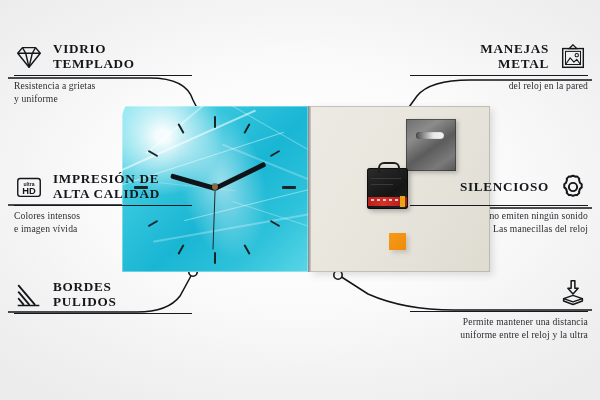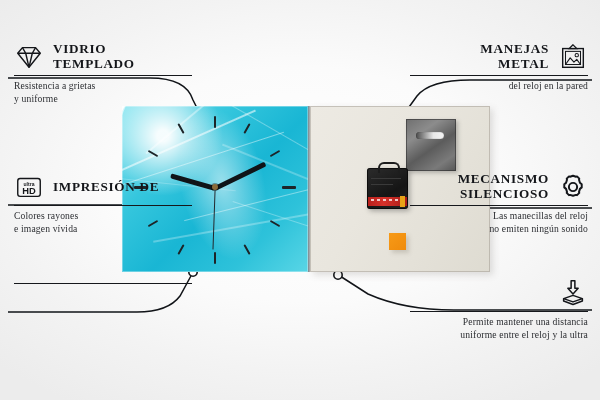--- a/index.html
+++ b/index.html
@@ -215,28 +215,43 @@
 
   <div class="callout co-left c2">
     <div class="head">
       <svg class="ico" viewBox="0 0 32 32">
         <rect x="4" y="7" width="24" height="19" rx="2.5" fill="none" stroke="#14161a" stroke-width="1.5"></rect>
         <text x="16" y="15" font-family="Liberation Sans, sans-serif" font-size="5.4" font-weight="700" text-anchor="middle" fill="#14161a">ultra</text>
         <text x="16" y="23.5" font-family="Liberation Sans, sans-serif" font-size="10" font-weight="700" text-anchor="middle" fill="#14161a">HD</text>
       </svg>
       <div class="titles">
         <div class="title">IMPRESIÓN DE</div>
-      </div>
-    </div>
-    <div class="rule"></div>
-    <div class="desc">Colores rayones</div>
+        <div class="title">ALTA CALIDAD</div>
+      </div>
+    </div>
+    <div class="rule"></div>
+    <div class="desc">Colores intensos</div>
     <div class="desc">e imagen vívida</div>
   </div>
 
   <div class="callout co-left c3">
+    <div class="head">
+      <svg class="ico" viewBox="0 0 32 32">
+        <g stroke="#14161a" stroke-width="2" stroke-linecap="round">
+          <line x1="5" y1="6" x2="22" y2="26"></line>
+          <line x1="5" y1="13" x2="16" y2="26"></line>
+          <line x1="5" y1="20" x2="10" y2="26"></line>
+        </g>
+        <line x1="4" y1="27.2" x2="27" y2="27.2" stroke="#14161a" stroke-width="1.6"></line>
+      </svg>
+      <div class="titles">
+        <div class="title">BORDES</div>
+        <div class="title">PULIDOS</div>
+      </div>
+    </div>
     <div class="rule"></div>
   </div>
 
   <div class="callout co-right c4">
     <div class="head">
       <svg class="ico" viewBox="0 0 32 32">
         <path d="M16,3 L12,7 H20 Z" fill="none" stroke="#14161a" stroke-width="1.4"></path>
         <rect x="5" y="7" width="22" height="20" fill="none" stroke="#14161a" stroke-width="1.5"></rect>
         <rect x="8" y="10" width="16" height="14" fill="none" stroke="#14161a" stroke-width="1.1"></rect>
         <circle cx="20" cy="14" r="1.8" fill="none" stroke="#14161a" stroke-width="1.1"></circle>
@@ -253,27 +268,26 @@
 
   <div class="callout co-right c5">
     <div class="head">
       <svg class="ico" viewBox="0 0 32 32">
         <g fill="none" stroke="#14161a" stroke-width="2.1" stroke-linejoin="round">
           <path d="M16,4 l3.2,1 1.1,-0.3 2.4,2.4 -0.3,1.1 1,3.2 1.9,1.6 v3.4 l-1.9,1.6 -1,3.2 0.3,1.1 -2.4,2.4 -1.1,-0.3 -3.2,1 -3.2,-1 -1.1,0.3 -2.4,-2.4 0.3,-1.1 -1,-3.2 -1.9,-1.6 v-3.4 l1.9,-1.6 1,-3.2 -0.3,-1.1 2.4,-2.4 1.1,0.3 Z"></path>
           <circle cx="16" cy="16" r="4.4"></circle>
         </g>
       </svg>
       <div class="titles">
-        <div class="title">MECANISMO</div>
         <div class="title">SILENCIOSO</div>
       </div>
     </div>
     <div class="rule"></div>
+    <div class="desc">no emiten ningún sonido</div>
     <div class="desc">Las manecillas del reloj</div>
-    <div class="desc">no emiten ningún sonido</div>
   </div>
 
   <div class="callout co-right c6">
     <div class="head">
       <svg class="ico" viewBox="0 0 32 32">
         <g fill="none" stroke="#14161a" stroke-width="1.6" stroke-linejoin="round">
           <path d="M14,3 h4 v8 h3.5 L16,17 L10.5,11 H14 Z"></path>
           <path d="M16,18.5 L26,22 L16,25.5 L6,22 Z"></path>
           <path d="M6,22 v2.6 L16,28.2 L26,24.6 V22"></path>
         </g>

